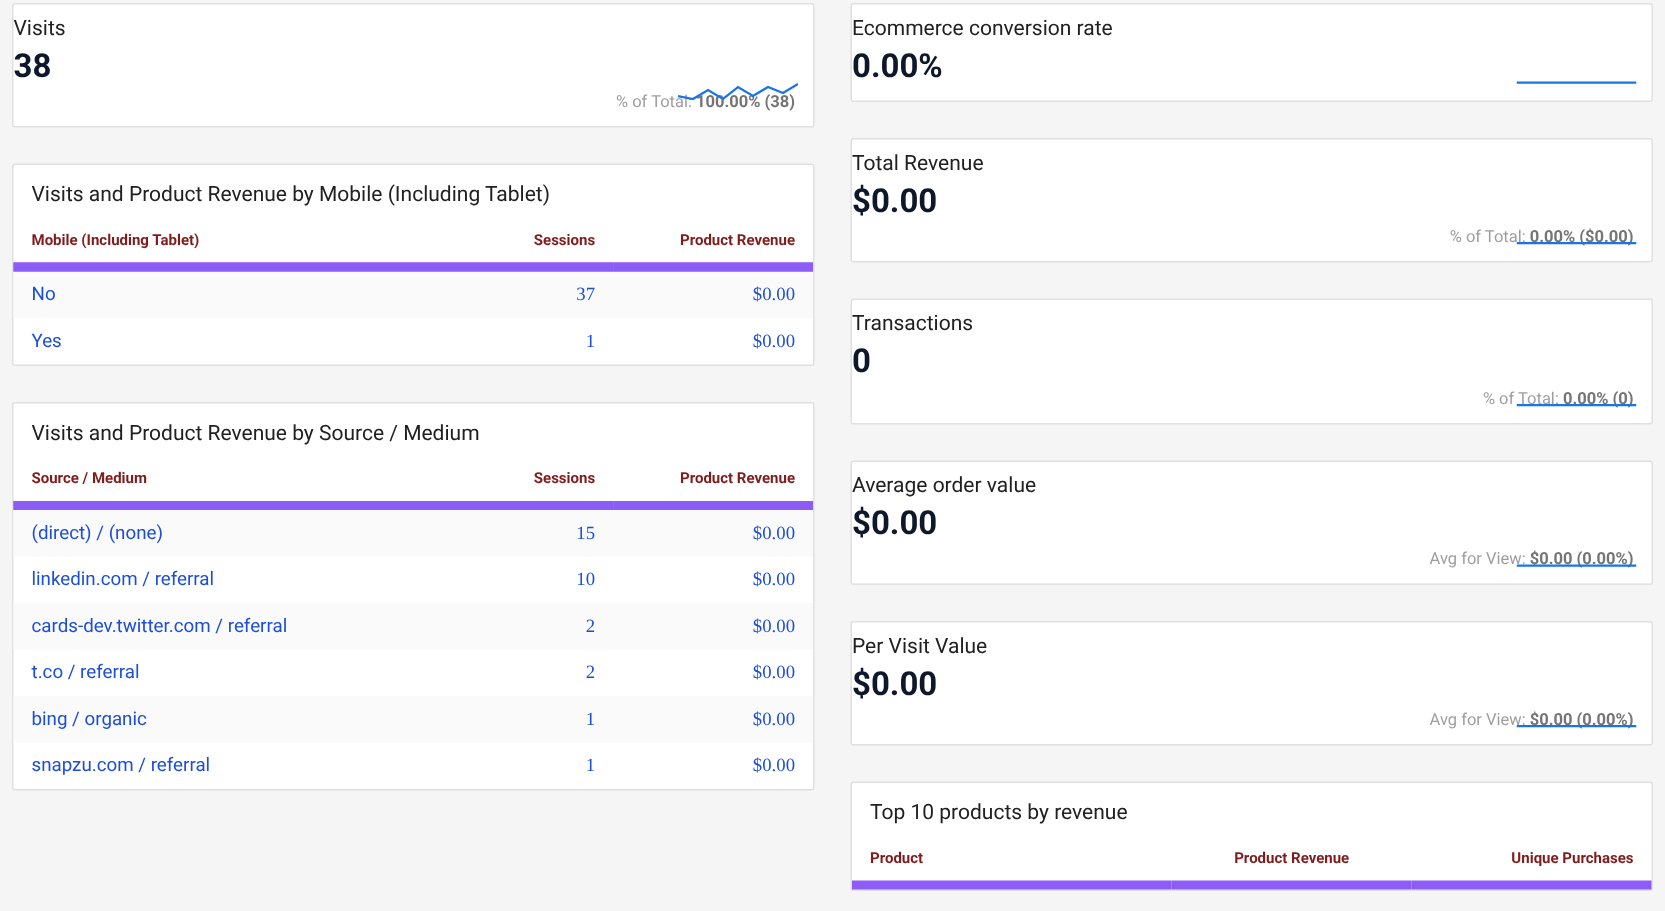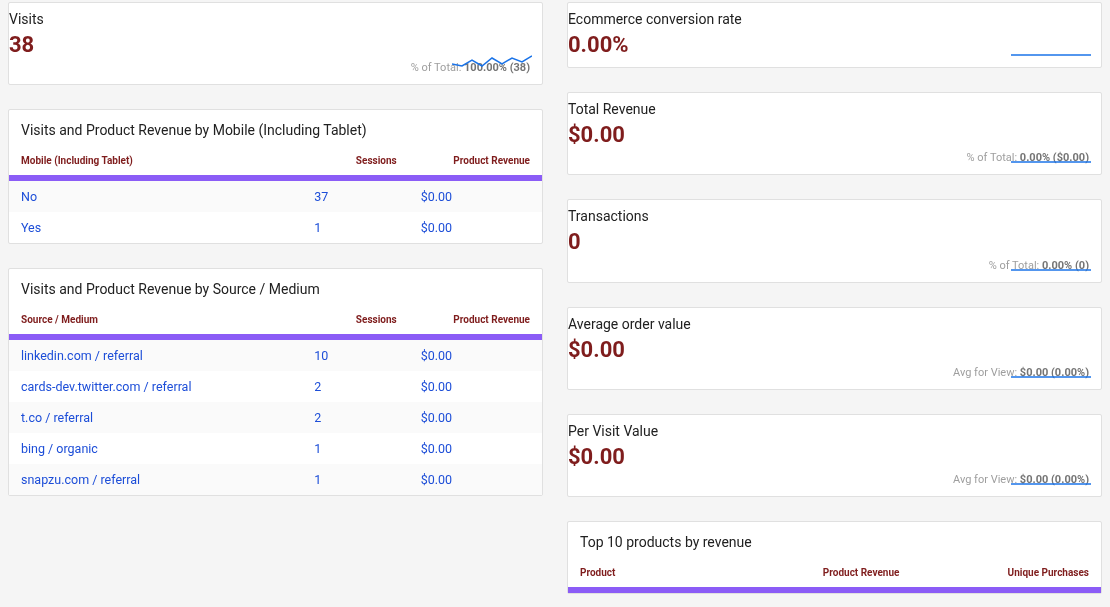--- a/index.html
+++ b/index.html
@@ -35,21 +35,21 @@
     position: relative;
   }
   .metric-title {
     font-size: 14px;
     color: #212121;
     margin-bottom: 6px;
   }
   .metric-value {
     font-size: 22px;
     font-weight: 700;
-    color: #7f1d1d;
+    color: #0f172a;
     line-height: 1.1;
   }
   .metric-sub {
     font-size: 11px;
     color: #9e9e9e;
     margin-top: 4px;
     text-align: right;
   }
   .metric-sub .bold { font-weight: 700; color:#757575; }
   .spark {
@@ -70,21 +70,21 @@
     padding: 9px 12px;
     border-bottom: 6px solid #8b5cf6;
     color:#7f1d1d;
     font-size:10px;
   }
   table.data th.num { text-align: right; }
   table.data td {
     padding: 8px 12px;
     color:#1d4ed8;
   }
-  table.data td.num { text-align: left; }
+  table.data td.num { text-align: right; font-family: Liberation Serif, serif; }
   table.data tbody tr:nth-child(odd){ background:#fafafa; }
   .table-card-header {
     padding: 12px 12px 8px 12px;
     font-size: 14px;
     color:#212121;
   }
   .flat-line { stroke:#1a73e8; stroke-width:1.5; fill:none; }
   .spark-line { stroke:#1a73e8; stroke-width:1.5; fill:none; }
 </style>
 </head>
@@ -136,20 +136,25 @@
       <table class="data">
         <thead>
           <tr>
             <th style="width:55%">Source / Medium</th>
             <th class="num" style="width:20%">Sessions</th>
             <th class="num" style="width:25%">Product Revenue</th>
           </tr>
         </thead>
         <tbody>
           <tr>
+              <td>(direct) / (none)</td>
+              <td class="num">15</td>
+              <td class="num">$0.00</td>
+            </tr>
+          <tr>
               <td>linkedin.com / referral</td>
               <td class="num">10</td>
               <td class="num">$0.00</td>
             </tr>
           <tr>
               <td>cards-dev.twitter.com / referral</td>
               <td class="num">2</td>
               <td class="num">$0.00</td>
             </tr>
           <tr>

